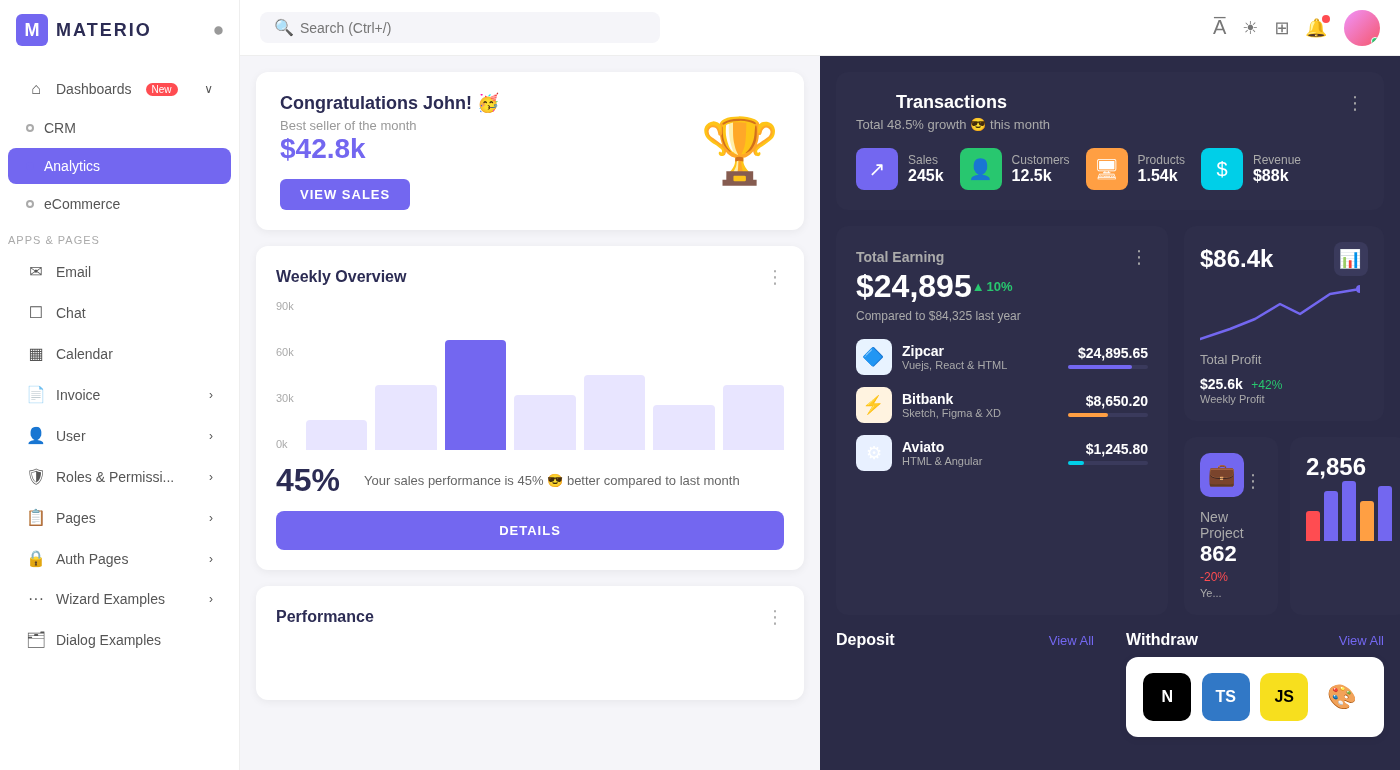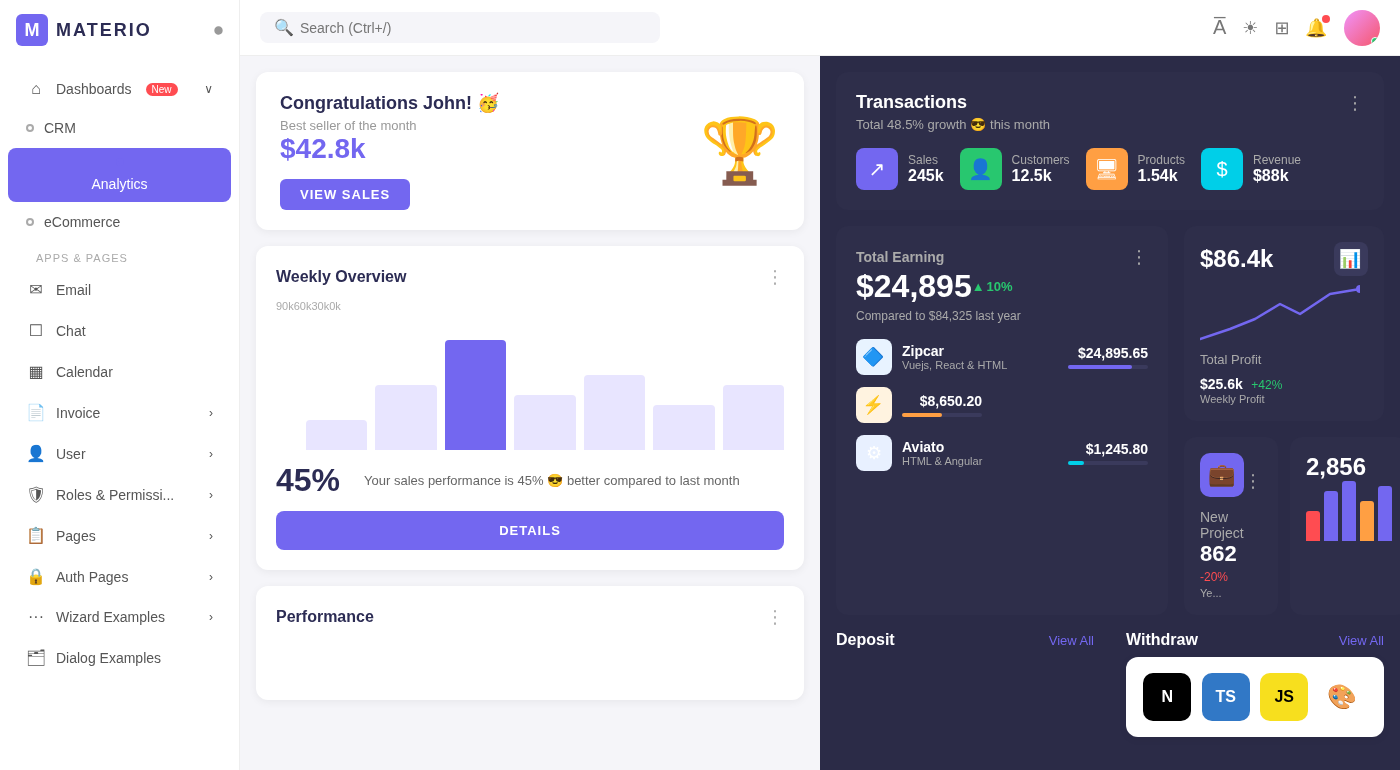--- a/index.html
+++ b/index.html
@@ -39,37 +39,37 @@
       display: flex; align-items: center; gap: 10px;
       padding: 10px 18px;
       cursor: pointer;
       color: #555;
       font-size: 14px;
       font-weight: 500;
       border-radius: 6px;
       margin: 2px 8px;
       position: relative;
     }
-    .nav-item.active { background: #7367f0; color: #fff; border-radius: 8px; flex-direction: column; }
+    .nav-item.active { background: #7367f0; color: #fff; border-radius: 8px; }
     .nav-item .nav-icon { font-size: 16px; width: 20px; text-align: center; }
     .nav-badge {
       background: #ff4c51;
       color: #fff;
       font-size: 10px;
       padding: 1px 6px;
       border-radius: 10px;
       margin-left: 4px;
     }
     .nav-badge.new-badge { background: #ff4c51; }
     .nav-arrow { margin-left: auto; font-size: 12px; }
     .nav-section-label {
       font-size: 11px;
       color: #aaa;
       letter-spacing: 1px;
-      padding: 10px 36px 4px;
+      padding: 10px 8px 4px;
       text-transform: uppercase;
     }
     .nav-dot { width: 8px; height: 8px; border-radius: 50%; border: 2px solid #aaa; display: inline-block; }
     .nav-dot.active-dot { background: #7367f0; border-color: #7367f0; }
 
     
     .main-content {
       flex: 1;
       display: flex;
       flex-direction: column;
@@ -169,21 +169,21 @@
       display: flex;
       align-items: flex-end;
       gap: 8px;
       height: 150px;
       padding: 0 0 0 30px;
       position: relative;
       margin-bottom: 12px;
     }
     .bar-chart-y {
       position: absolute; left: 0; top: 0; bottom: 0;
-      display: flex; flex-direction: row; justify-content: space-between;
+      display: flex; flex-direction: column; justify-content: space-between;
       font-size: 11px; color: #aaa;
     }
     .bar-wrap { flex: 1; display: flex; flex-direction: column; align-items: center; justify-content: flex-end; gap: 2px; }
     .bar-item { width: 100%; border-radius: 4px 4px 0 0; }
     .bar-purple { background: #7367f0; }
     .bar-light { background: #e8e5ff; }
 
     .weekly-footer { display: flex; align-items: center; gap: 24px; }
     .weekly-percent { font-size: 32px; font-weight: 700; color: #2c2c54; }
     .weekly-text { font-size: 13px; color: #666; }
@@ -211,21 +211,21 @@
       box-shadow: 0 2px 8px rgba(0,0,0,0.06);
     }
 
     
     .transactions-card {
       background: #2e2e4a;
       border-radius: 12px;
       padding: 20px;
       color: #fff;
     }
-    .transactions-card h3 { font-size: 18px; font-weight: 600; margin-bottom: 4px; }
+    .transactions-card h3 { font-size: 18px; font-weight: 600; margin-bottom: 4px; margin-left: 40px; }
     .growth-text { font-size: 13px; color: #aaa; margin-bottom: 16px; }
     .growth-highlight { color: #ff9f43; }
     .trans-stats { display: flex; gap: 16px; align-items: center; }
     .trans-stat { display: flex; align-items: center; gap: 10px; }
     .stat-icon { width: 42px; height: 42px; border-radius: 8px; display: flex; align-items: center; justify-content: center; font-size: 20px; }
     .stat-icon.purple { background: #7367f0; }
     .stat-icon.green { background: #28c76f; }
     .stat-icon.orange { background: #ff9f43; }
     .stat-icon.blue { background: #00cfe8; }
     .stat-label { font-size: 12px; color: #aaa; }
@@ -562,20 +562,24 @@
               <div style="text-align:right;">
                 <div class="earning-amount-val">$24,895.65</div>
                 <div class="progress-bar" style="background:#3a3a5c;">
                   <div class="progress-fill" style="background:#7367f0;width:80%;"></div>
                 </div>
               </div>
             </div>
 
             <div class="earning-item">
               <div class="earning-logo bitbank">⚡</div>
+              <div class="earning-info">
+                <div class="earning-name">Bitbank</div>
+                <div class="earning-type">Sketch, Figma &amp; XD</div>
+              </div>
               <div style="text-align:right;">
                 <div class="earning-amount-val">$8,650.20</div>
                 <div class="progress-bar" style="background:#3a3a5c;">
                   <div class="progress-fill" style="background:#ff9f43;width:50%;"></div>
                 </div>
               </div>
             </div>
 
             <div class="earning-item">
               <div class="earning-logo aviato">⚙</div>

